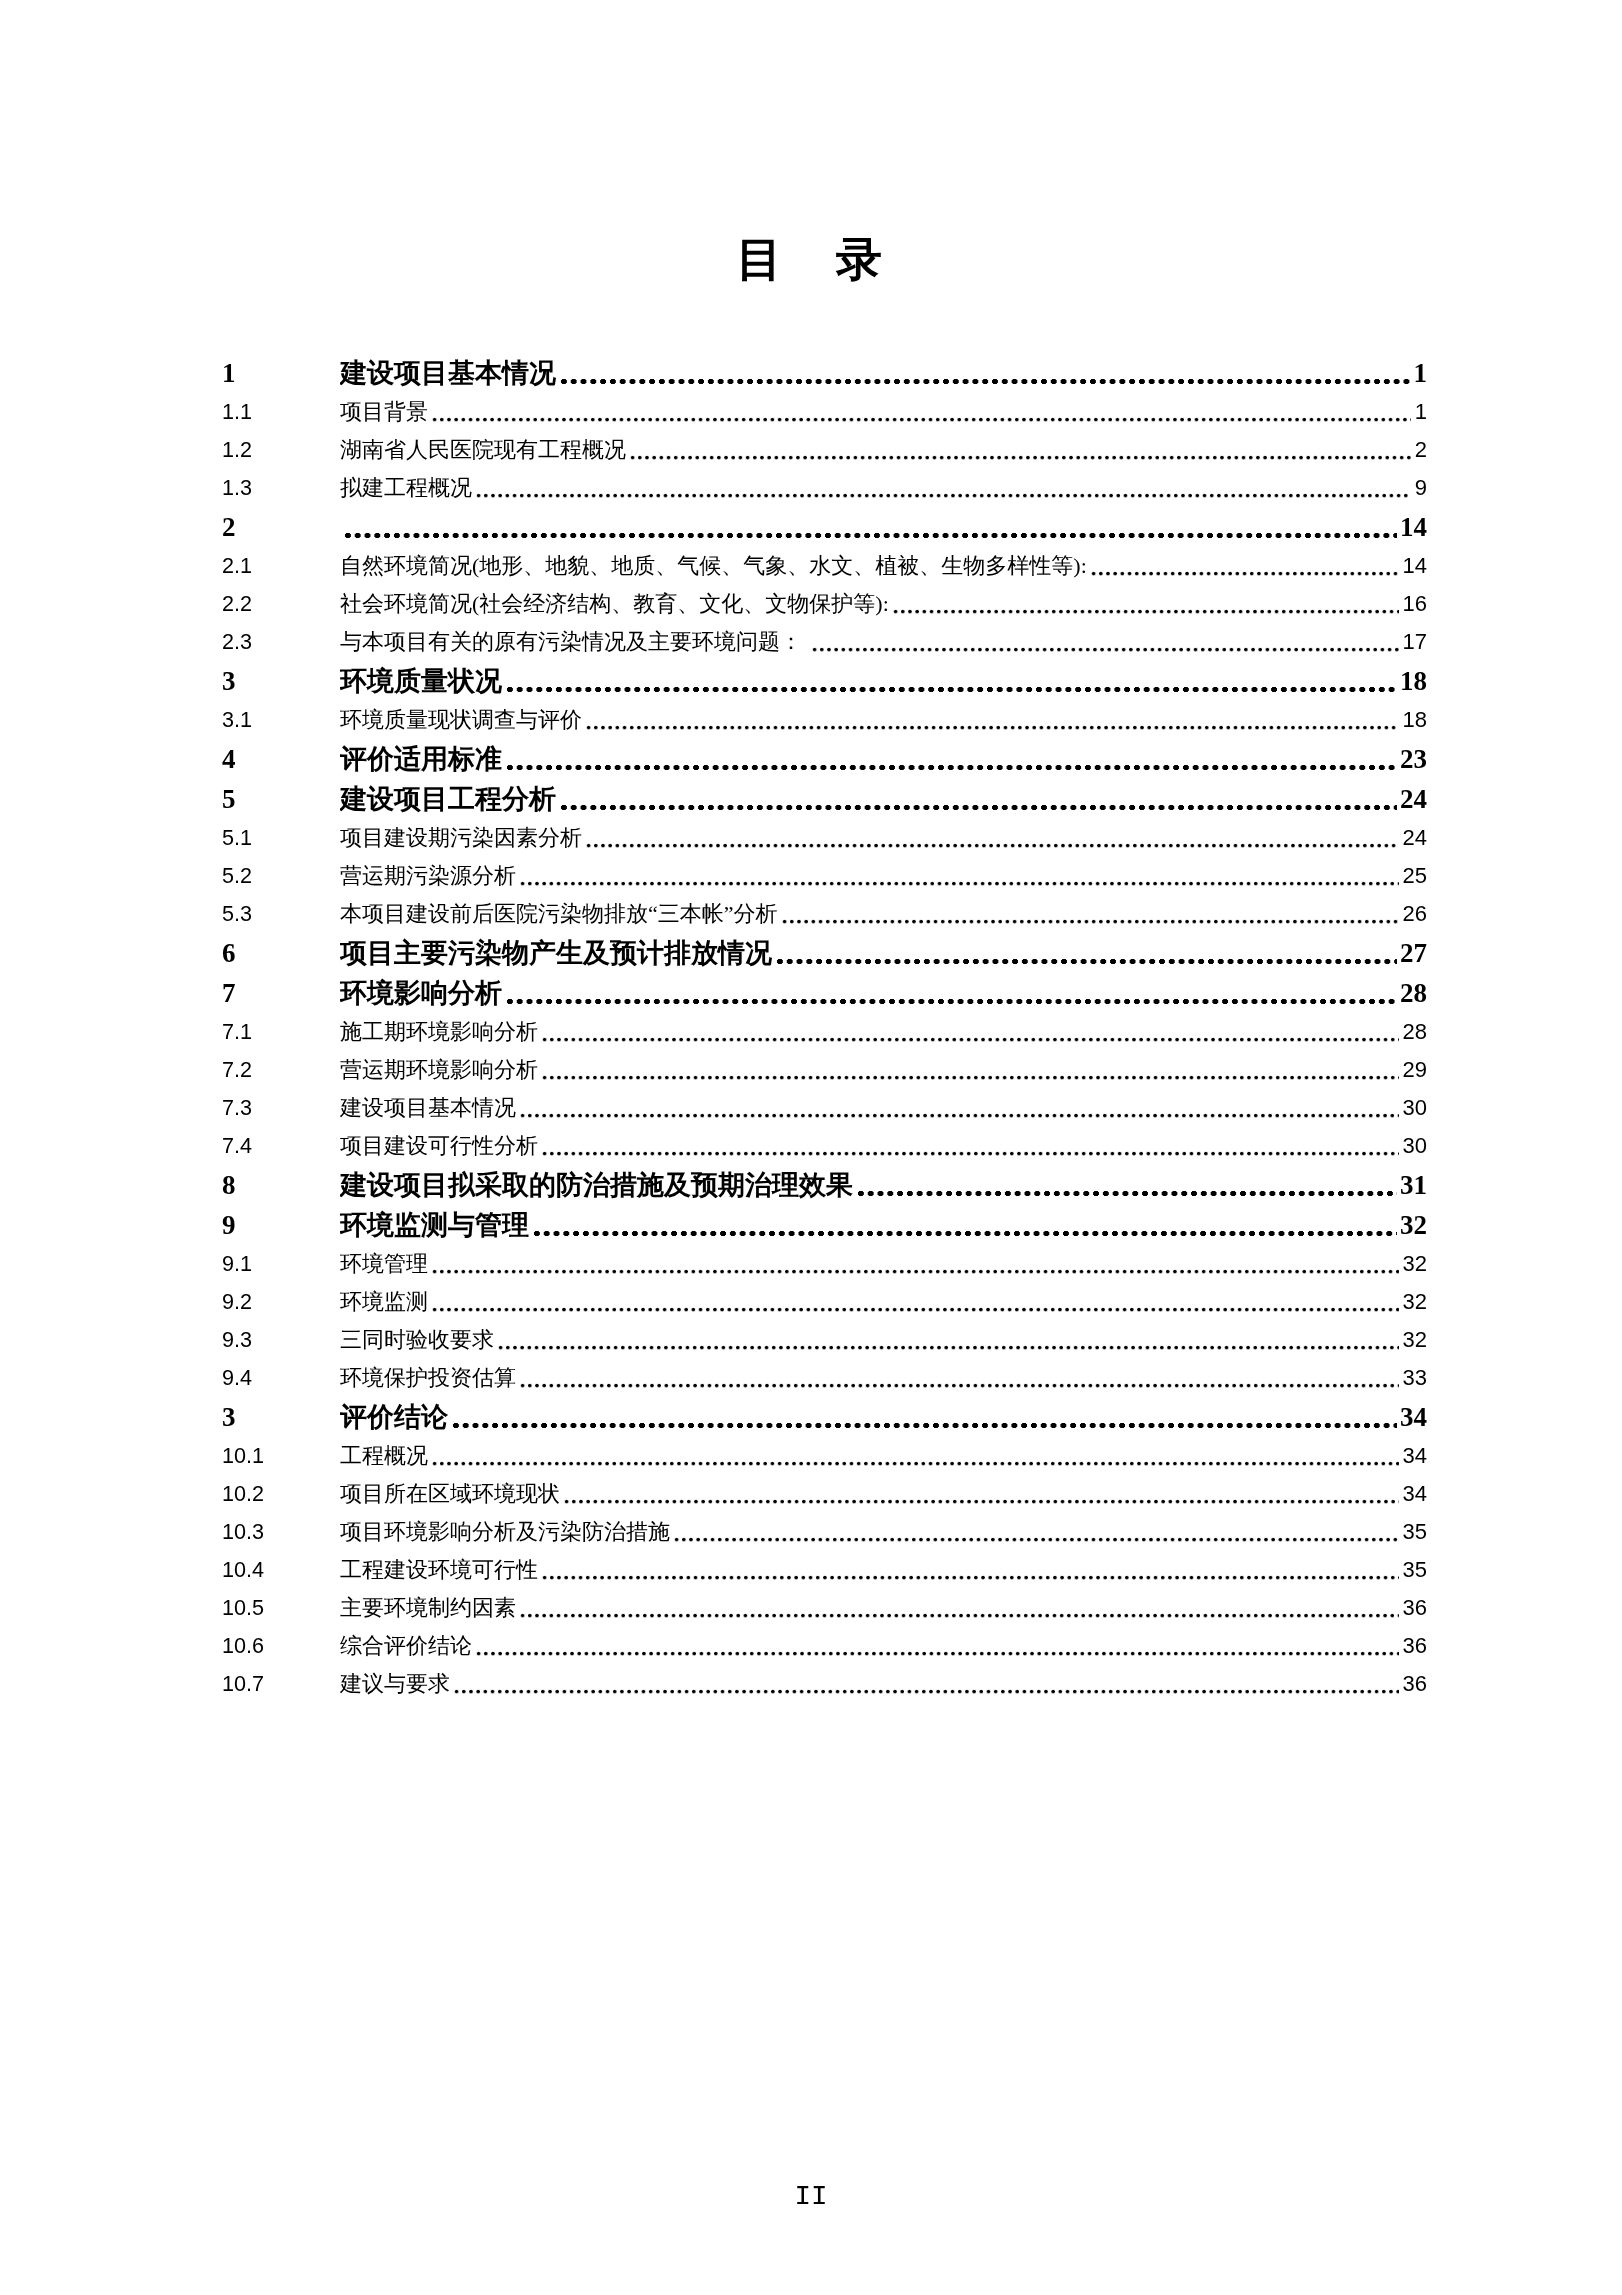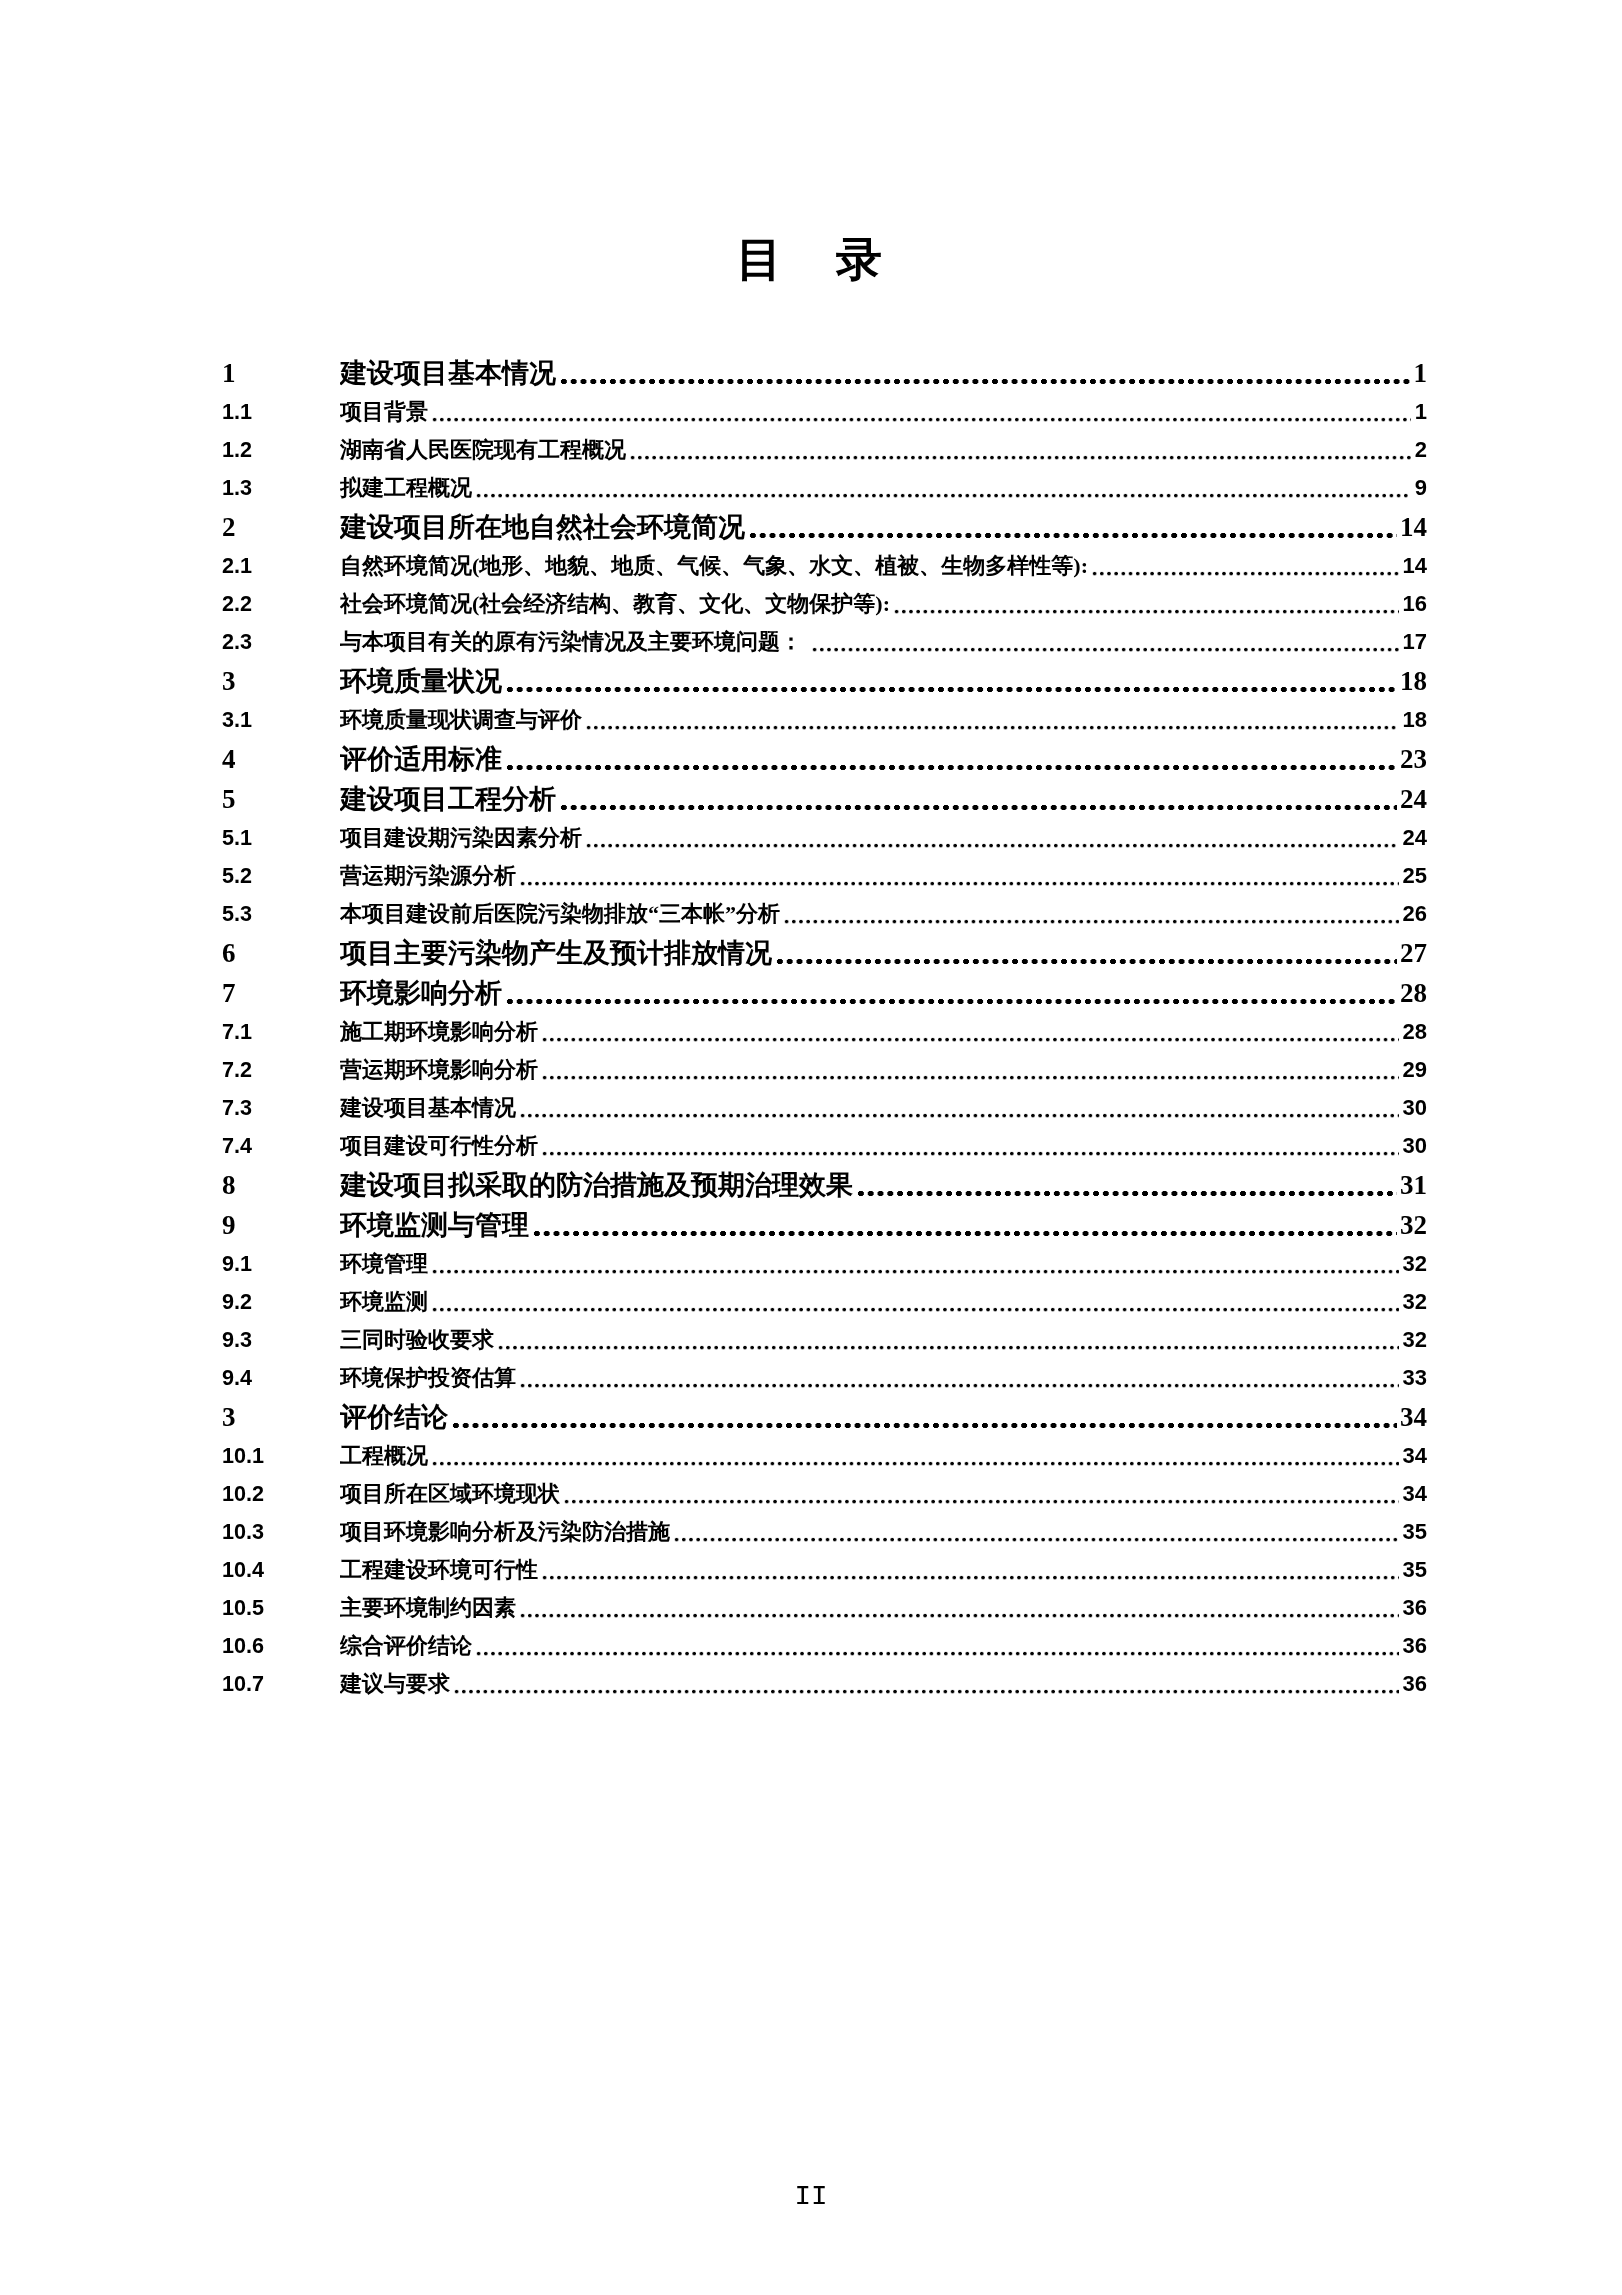--- a/index.html
+++ b/index.html
@@ -84,21 +84,21 @@
     background-size: 9.8px 7.2px;
   }
   .toc-row.level-1 .pagenum {
     font-family: "Liberation Serif", serif;
   }
   
   .toc-row.level-2 {
     height: 38px;
     line-height: 38px;
     font-size: 22px;
-    font-weight: bold;
+    font-weight: normal;
   }
   .toc-row.level-2 .num {
     font-family: "Liberation Sans", sans-serif;
     font-size: 21.6px;
   }
   .toc-row.level-2 .title {
     font-family: "Liberation Serif", serif;
   }
   .toc-row.level-2 .leader {
     height: 5.2px;
@@ -151,21 +151,20 @@
 
   <div class="toc-row level-2">
     <span class="num">1.3</span>
     <span class="title">拟建工程概况</span>
     <span class="leader"></span>
     <span class="pagenum">9</span>
   </div>
 
   <div class="toc-row level-1">
     <span class="num">2</span>
-    <span class="title">建设项目所在地自然社会环境简况</span>
     <span class="leader"></span>
     <span class="pagenum">14</span>
   </div>
 
   <div class="toc-row level-2">
     <span class="num">2.1</span>
     <span class="title">自然环境简况(地形、地貌、地质、气候、气象、水文、植被、生物多样性等):</span>
     <span class="leader"></span>
     <span class="pagenum">14</span>
   </div>

